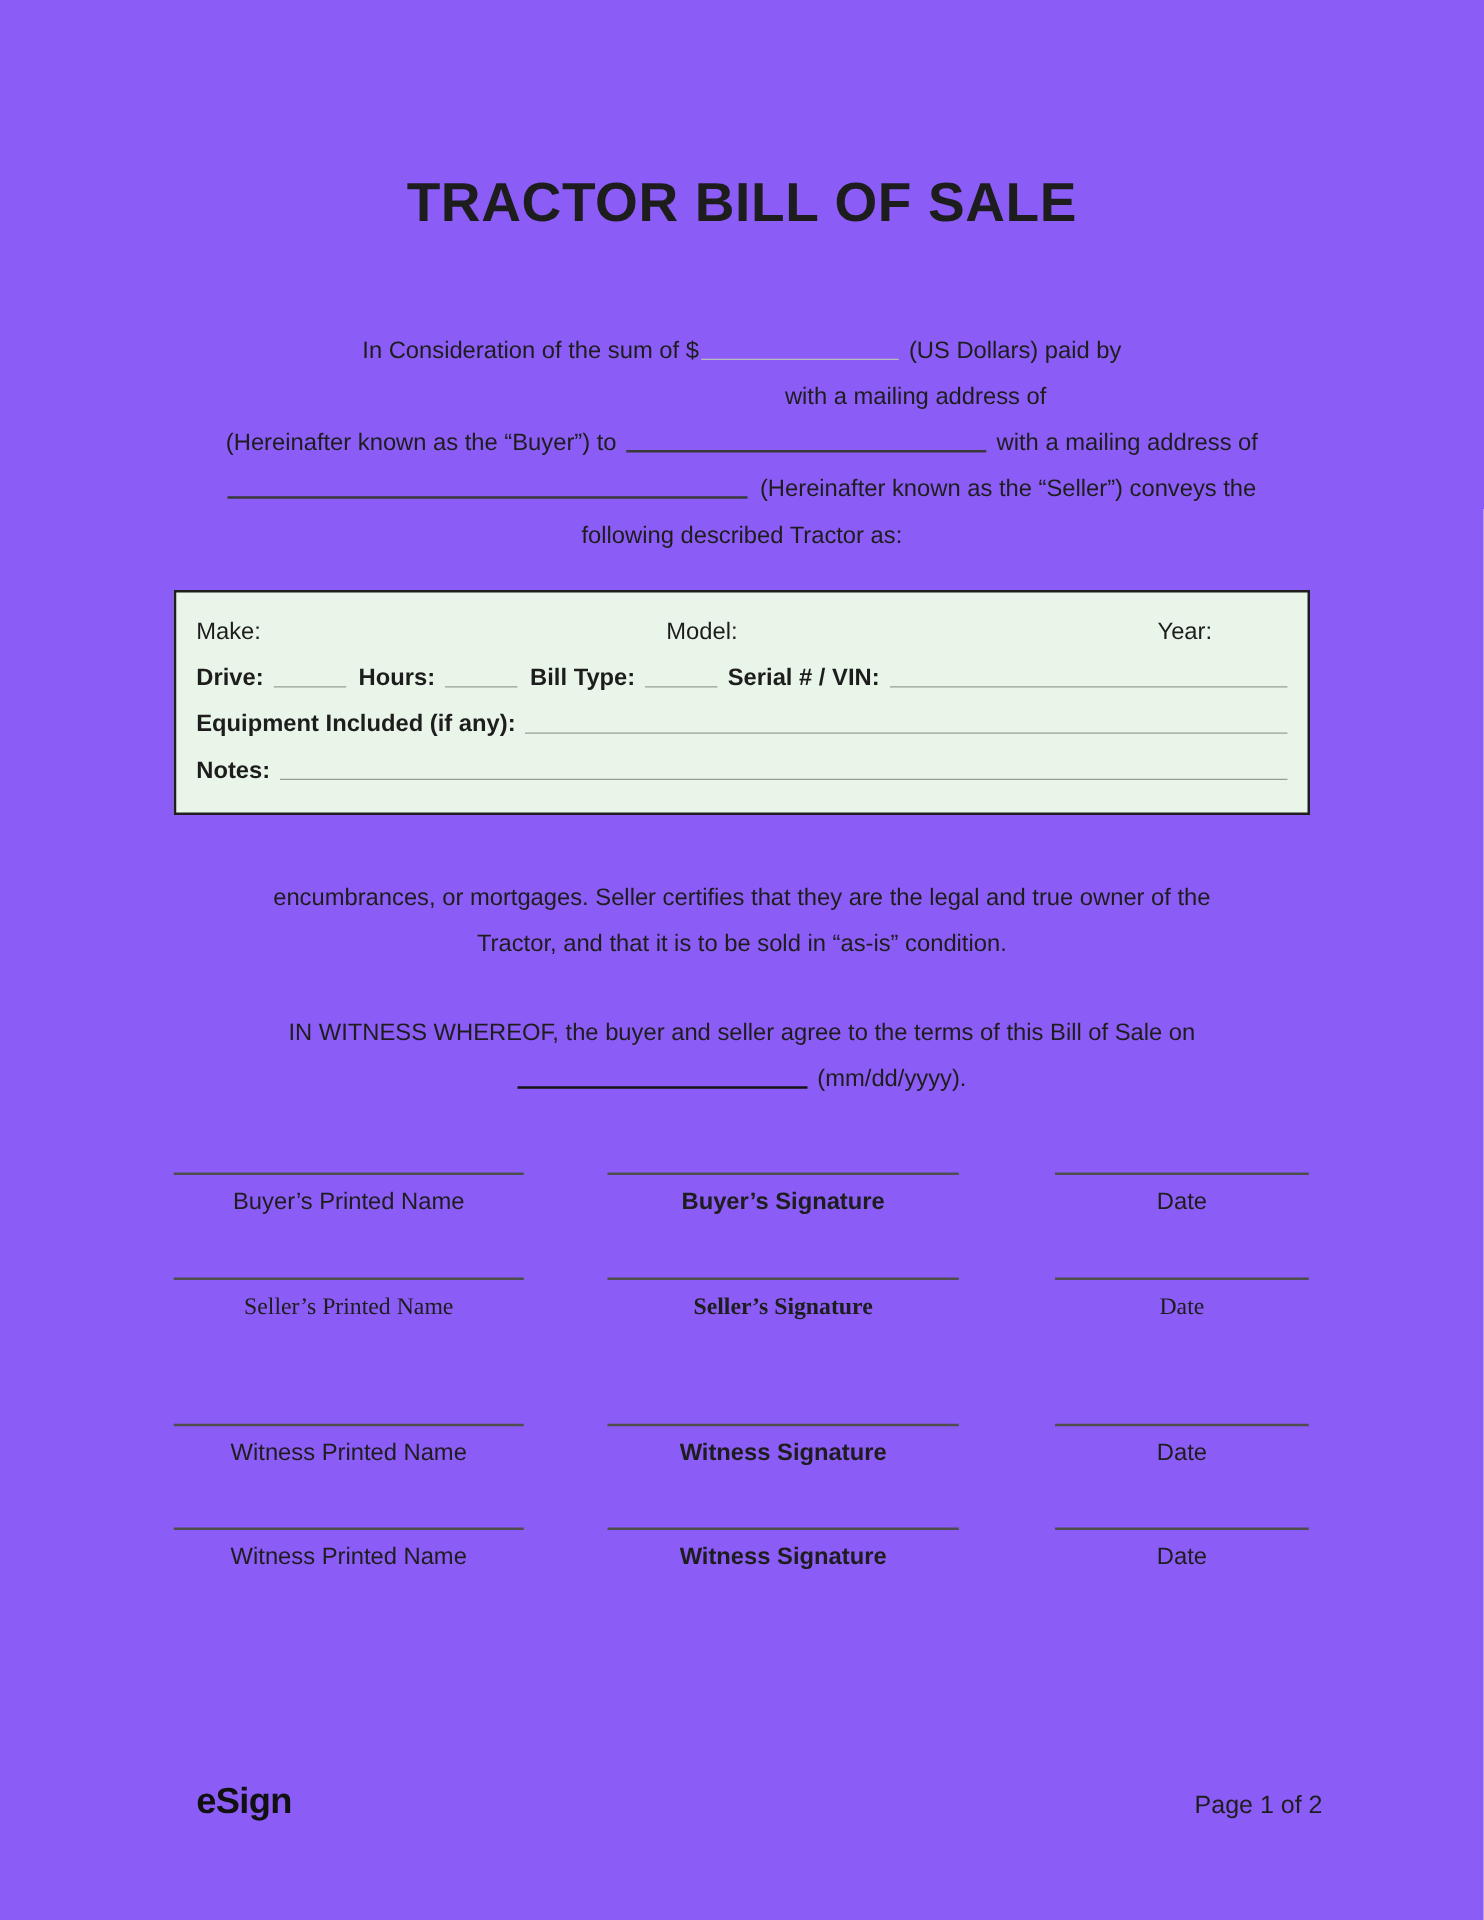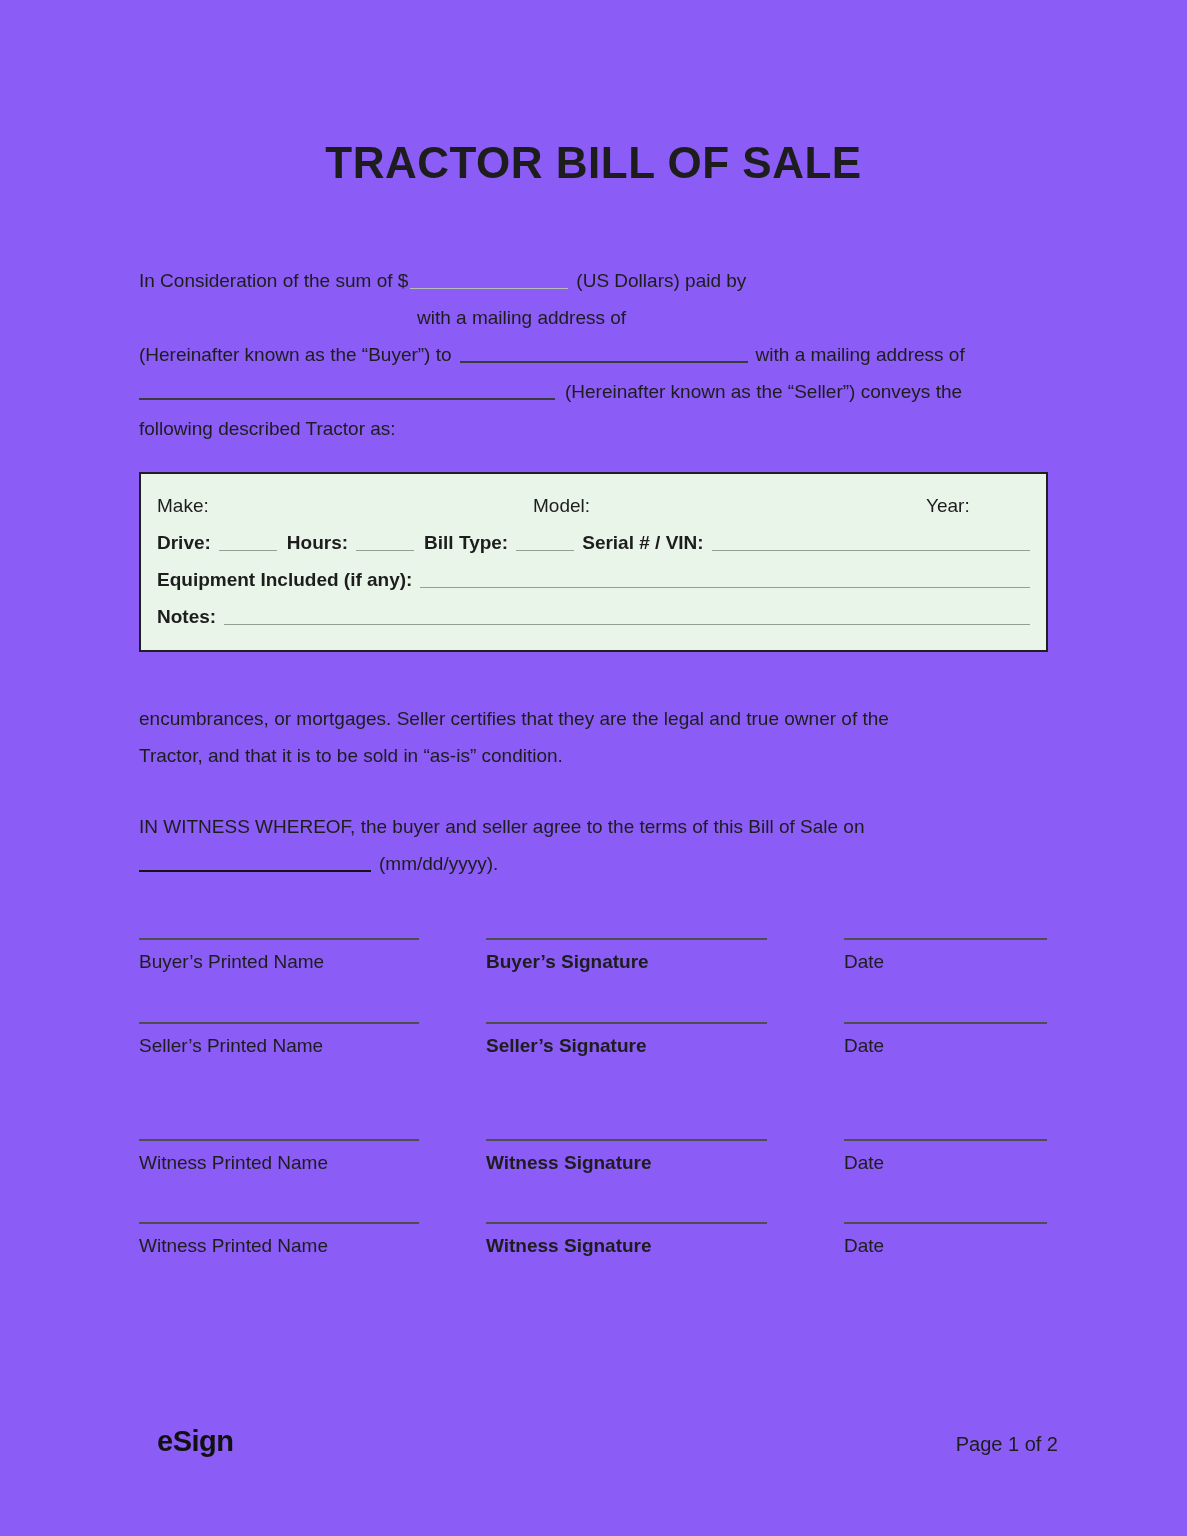--- a/index.html
+++ b/index.html
@@ -15,21 +15,21 @@
   }
   .title {
     margin: 0;
     padding-top: 136px;
     text-align: center;
     font-size: 44px;
     line-height: 54px;
     font-weight: 700;
     letter-spacing: 0.5px;
   }
-  .content { margin: 0 139px; }
+  .content { margin: 0 139px; text-align: center; }
   .line { font-size: 19px; line-height: 37px; white-space: nowrap; }
   .intro { margin-top: 72px; }
   .indent { padding-left: 278px; }
 
   .blank {
     display: inline-block;
     height: 20px;
     position: relative;
     top: 2px;
   }
@@ -58,21 +58,21 @@
   .box-flex { display: flex; align-items: baseline; }
   .box-flex .lbl { margin-right: 8px; white-space: nowrap; font-weight: bold; }
   .mr10 { margin-right: 10px; }
   .mr8  { margin-right: 8px; }
 
   .clause  { margin-top: 48px; }
   .witness { margin-top: 34px; }
 
   .signatures { margin-top: 56px; }
   .sig-row { display: flex; }
-  .gap47 { margin-top: 47px; }
+  .gap47 { margin-top: 47px; font-family: Liberation Serif, serif; }
   .gap80 { margin-top: 80px; }
   .gap46 { margin-top: 46px; }
   .sig-col1 { width: 280px; margin-right: 67px; }
   .sig-col2 { width: 281px; margin-right: 77px; }
   .sig-col3 { width: 203px; }
   .sig-line { height: 0; border-top: 2px solid #4e4e4e; }
   .sig-label { margin-top: 9px; font-size: 19px; line-height: 26px; }
   .bold { font-weight: 700; }
 
   .footer {

